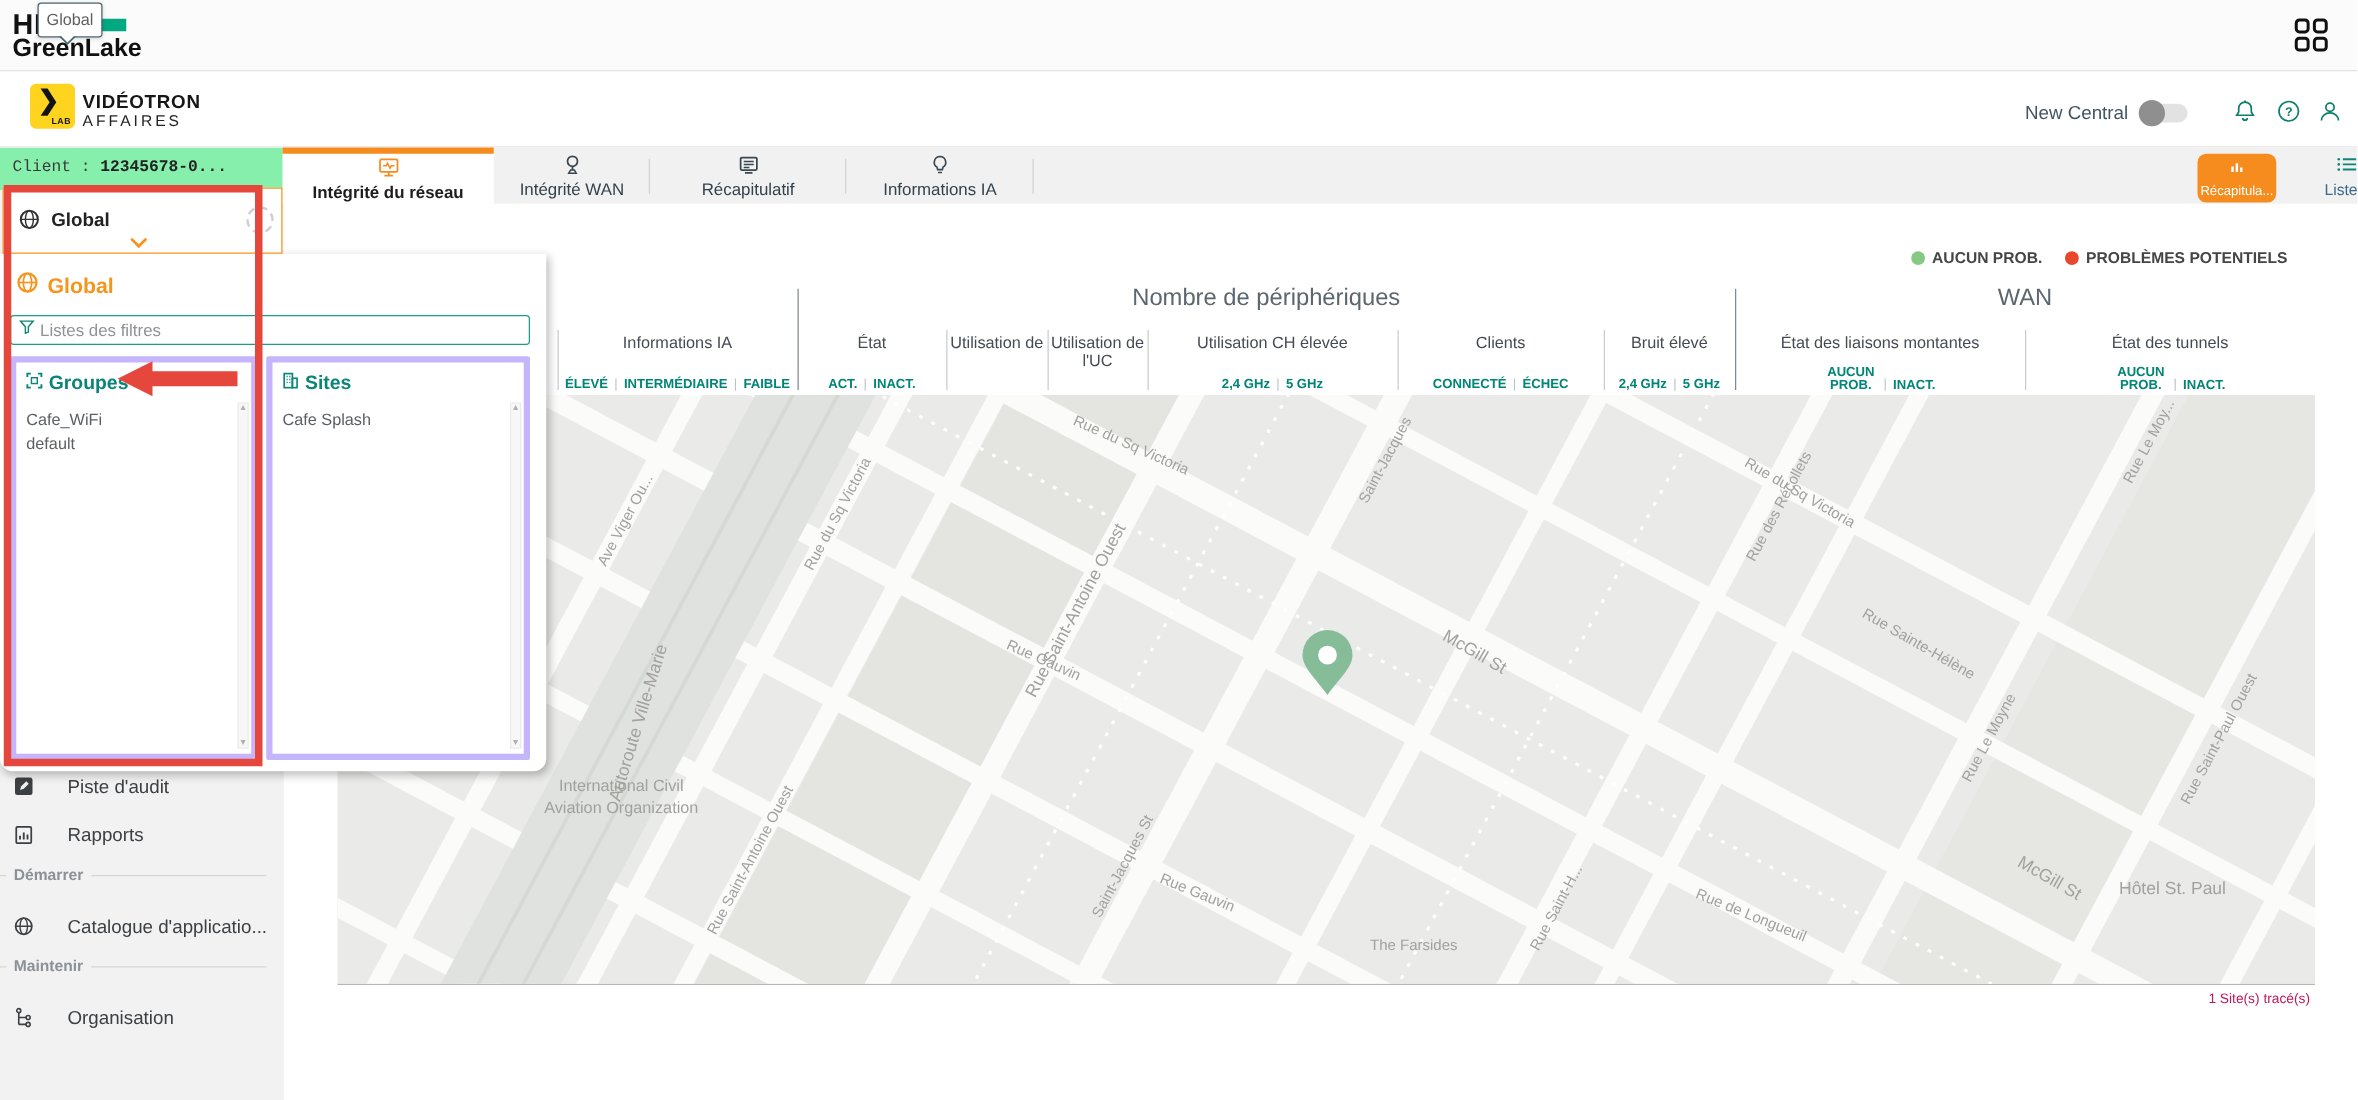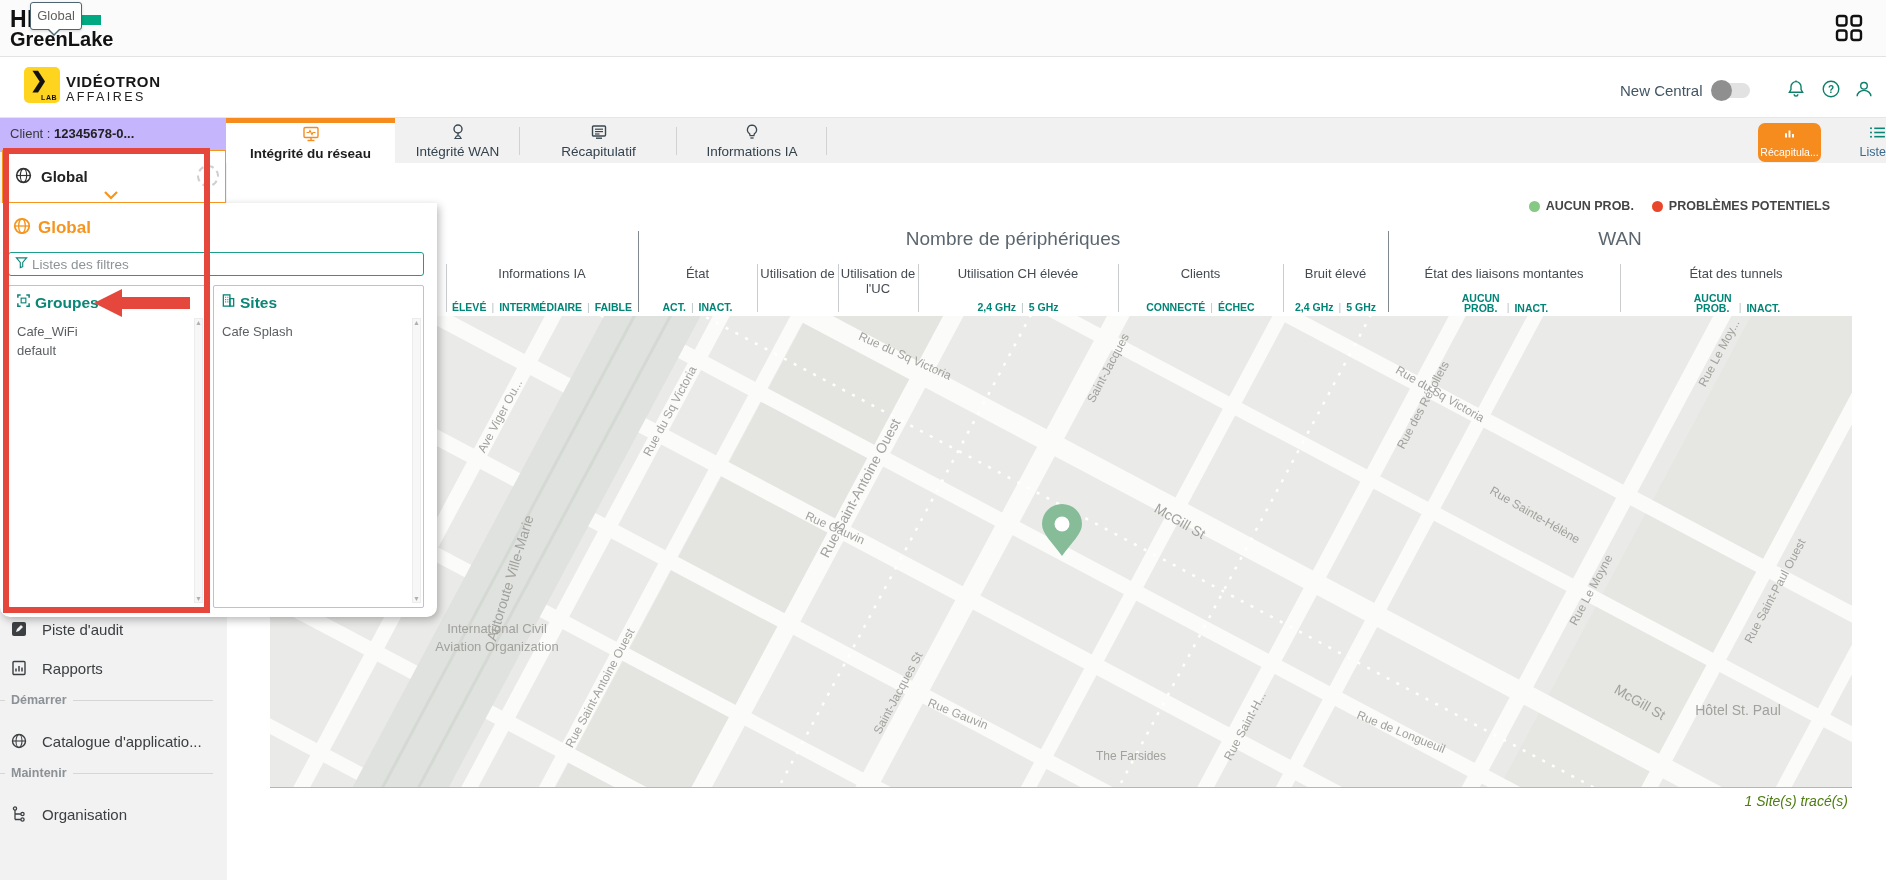--- a/index.html
+++ b/index.html
@@ -30,21 +30,21 @@
   #search-wrap svg { color:#0c7f6b; flex:none; }
   #search-input { flex:1; border:none; outline:none; background:transparent; font-size:14px; color:#444; font-family:"Liberation Sans",sans-serif; }
   #search-input::placeholder { color:#9aa3a3; }
   #nc-label { left:1620px; top:25px; font-size:15px; color:#425563; }
   #nc-toggle { left:1714px; top:26px; width:36px; height:15px; background:#e2e2e2; border-radius:8px; }
   #nc-knob { position:absolute; left:-3px; top:-3px; width:21px; height:21px; border-radius:50%; background:#8f8f8f; }
   .hdr-ic { top:21px; color:#0c7f6b; }
 
   
   #tab-strip { left:227px; top:118px; width:1659px; height:45px; background:#f1f1f1; z-index:3; }
-  #client-bar { left:0; top:118px; width:227px; height:34px; background:#c4b5fd; z-index:3; font-size:13px; color:#3a3a3a; line-height:32px; padding-left:10px; }
+  #client-bar { left:0; top:118px; width:227px; height:34px; background:#86efac; z-index:3; font-size:13px; color:#3a3a3a; line-height:32px; padding-left:10px;font-family:Liberation Mono, monospace; }
   #client-bar b { color:#222; }
   #tabs { left:226px; top:118px; height:45px; display:flex; z-index:4; }
   .tab { position:relative; height:45px; display:flex; flex-direction:column; align-items:center; justify-content:flex-start; padding-top:5px; cursor:pointer; }
   .tab .ti { height:20px; color:#3a4750; }
   .tab .tl { font-size:13.5px; color:#33424d; margin-top:1px; white-space:nowrap; }
   .tab.active { background:#fff; border-top:5px solid #f68b1e; padding-top:2px; }
   .tab.active .ti { color:#f68b1e; }
   .tab.active .tl { font-weight:bold; color:#1d1d1d; }
   .tab:not(.active):after { content:''; position:absolute; right:0; top:9px; height:28px; border-right:1px solid #d2d2d2; }
   #btn-summary { left:1758px; top:123px; width:63px; height:39px; background:#f68b1e; border-radius:7px; z-index:4;
@@ -63,25 +63,25 @@
   .hcol .cs { position:absolute; bottom:1px; width:100%; display:flex; justify-content:center; align-items:flex-end; gap:5px;
     font-size:10.5px; font-weight:bold; color:#018577; }
   .hcol .sep { color:#b9c4c4; font-weight:normal; }
   .hcol.wrap .sub { max-width:42px; text-align:center; line-height:10px; }
   .vdiv { width:1px; background:#c9cdd0; top:264px; height:48px; z-index:2; }
   .vdiv.tall { background:#818a90; top:231px; height:81px; }
 
   
   #map { left:270px; top:316px; width:1582px; height:472px; background:#f0efed; overflow:hidden; border-bottom:1px solid #b6b6b2; z-index:1; }
   .mlabel { position:absolute; white-space:nowrap; color:#a1a19d; font-size:12px; transform:translate(-50%,-50%); }
-  #map-footer { top:793px; right:38px; font-size:14px; color:#4d7c0f; z-index:2;font-style:italic; }
+  #map-footer { top:793px; right:38px; font-size:11px; color:#be185d; z-index:2; }
 
   
   #sidebar { left:0; top:150px; width:227px; height:730px; background:#f2f2f2; z-index:2; }
-  .sb-item { position:absolute; left:0; width:227px; height:24px; display:flex; align-items:center; gap:14px; padding-left:10px;
+  .sb-item { position:absolute; left:0; width:227px; height:24px; display:flex; align-items:center; gap:26px; padding-left:10px;
     font-size:15px; color:#3c4043; cursor:pointer; }
   .sb-item .si { color:#3c4043; height:18px; }
   .sb-sec { position:absolute; left:0; width:227px; display:flex; align-items:center; gap:6px; padding:0 14px 0 0;
     font-size:12.5px; font-weight:bold; color:#8b9196; }
   .sb-sec:before { content:''; width:5px; border-top:1px solid #d6d6d6; }
   .sb-sec:after { content:''; flex:1; border-top:1px solid #d6d6d6; }
 
   
   #selector { left:2px; top:150px; width:224px; height:53px; background:#fff; border:1px solid #f7941d; z-index:15; }
   #selector .gl { position:absolute; left:38px; top:17px; font-size:15px; font-weight:bold; color:#222; }
@@ -89,21 +89,21 @@
   #sel-spin { position:absolute; left:194px; top:14px; width:22px; height:22px; border:2px dashed #cfcfcf; border-radius:50%; }
   #sel-chev { position:absolute; left:100px; bottom:-2px; }
   #panel { left:0; top:203px; width:437px; height:414px; background:#fff; z-index:14;
     border-radius:0 0 10px 10px; box-shadow:2px 3px 8px rgba(0,0,0,.28); }
   #panel-head { position:absolute; left:12px; top:13px; display:flex; align-items:center; gap:6px; color:#f7941d; }
   #panel-head .ph { font-size:17px; font-weight:bold; }
   #filter-wrap { position:absolute; left:8px; top:49px; width:416px; height:24px; border:1px solid #1b9e8a; border-radius:3px;
     display:flex; align-items:center; gap:4px; padding:0 6px; color:#0c8577; }
   #filter-input { flex:1; border:none; outline:none; font-size:13.5px; color:#444; font-family:"Liberation Sans",sans-serif; }
   #filter-input::placeholder { color:#8d9396; }
-  .lbox { position:absolute; top:82px; height:323px; border:1px solid #c4b5fd; border-radius:2px; background:#fff; }
+  .lbox { position:absolute; top:82px; height:323px; border:5px solid #c4b5fd; border-radius:2px; background:#fff; }
   .lbox .bh { position:absolute; left:7px; top:7px; display:flex; align-items:center; gap:4px; color:#0a8577; font-size:15.5px; font-weight:bold; }
   .lbox ul { position:absolute; left:8px; top:36px; list-style:none; }
   .lbox li { font-size:13px; color:#5c6063; line-height:19px; cursor:pointer; }
   .sbar { position:absolute; right:2px; top:32px; bottom:4px; width:9px; background:#f7f7f7; border:1px solid #ececec; }
   .sbar .up,.sbar .dn { position:absolute; left:0; width:100%; text-align:center; font-size:7px; color:#b0b0b0; }
   .sbar .up { top:0; } .sbar .dn { bottom:0; }
   #groups-box { left:8px; width:198px; }
   #sites-box { left:213px; width:211px; }
 
   

